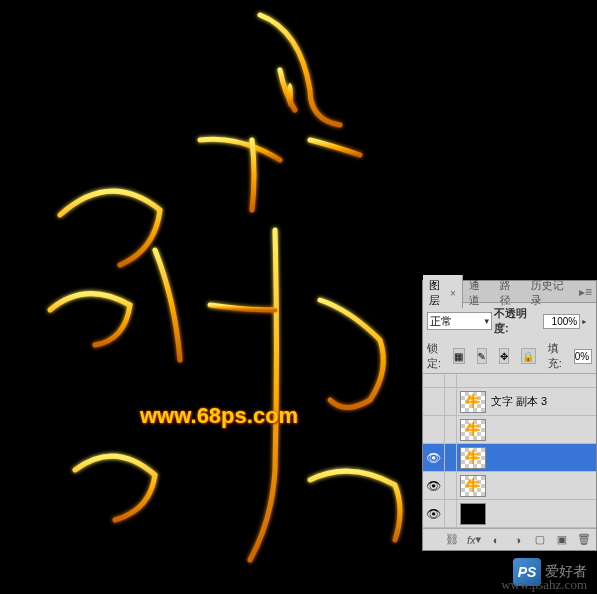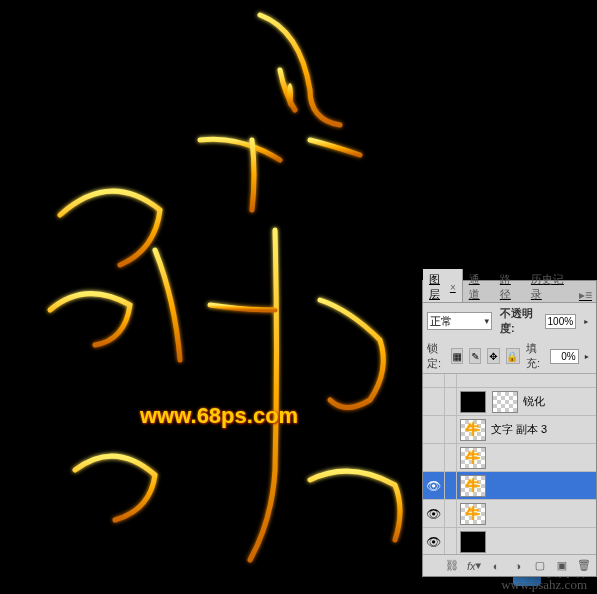--- a/index.html
+++ b/index.html
@@ -12,34 +12,34 @@
     
     .watermark1 { position: absolute; top: 403px; left: 140px; color: #ffcc00; font-size: 22px; font-weight: bold; font-family: Arial, sans-serif; text-shadow: 0 0 3px #ff6600, 1px 1px 2px #800000; }
     
     .watermark2 { position: absolute; bottom: 8px; right: 10px; display: flex; align-items: center; gap: 4px; }
     .watermark2 .logo { width: 28px; height: 28px; background: linear-gradient(135deg,#4a90d9,#2060a0); border-radius: 4px; color: #fff; font-weight: bold; font-style: italic; font-size: 14px; display: flex; align-items: center; justify-content: center; font-family: Arial; }
     .watermark2 .txt { color: #888; font-size: 14px; font-family: "SimSun"; }
     
     
     .panel { position: absolute; top: 280px; right: 0; width: 175px; background: #d9d9d9; border: 1px solid #888; font-size: 12px; box-shadow: -2px 2px 8px rgba(0,0,0,0.4); }
     
-    .panel-tabs { display: flex; background: #c8c8c8; border-bottom: 1px solid #999; height: 22px; align-items: flex-end; position: relative; text-decoration: underline; }
+    .panel-tabs { display: flex; background: #c8c8c8; border-bottom: 1px solid #999; height: 22px; align-items: center; position: relative; }
     .panel-tab { padding: 3px 6px 0; color: #555; cursor: default; font-size: 11px; display: flex; align-items: center; }
     .panel-tab.active { background: #d9d9d9; border-right: 1px solid #999; color: #000; }
     .panel-tab.active::after { content: "×"; margin-left: 3px; color: #666; font-size: 10px; }
     .panel-menu { margin-left: auto; padding: 0 4px; display: flex; align-items: center; color: #666; }
     
-    .panel-row1 { display: flex; align-items: center; padding: 3px 4px; gap: 8px; background: #d9d9d9; }
+    .panel-row1 { display: flex; align-items: center; padding: 3px 4px; gap: 2px; background: #d9d9d9; }
     .blend-select { flex: 0 0 65px; height: 18px; border: 1px solid #999; background: #fff; font-size: 11px; padding: 0 2px; display: flex; align-items: center; justify-content: space-between; }
     .blend-select::after { content: "▾"; font-size: 9px; color: #333; }
     .opacity-label { font-size: 11px; color: #333; font-weight: bold; }
     .opacity-input { width: 38px; height: 15px; border: 1px solid #999; background: #fff; font-size: 10px; text-align: right; padding-right: 2px; display: flex; align-items: center; justify-content: flex-end; }
     .dropdown-arrow { width: 10px; font-size: 8px; color: #333; }
     
-    .panel-row2 { display: flex; align-items: center; padding: 2px 4px; gap: 6px; background: #d9d9d9; border-bottom: 1px solid #aaa; }
+    .panel-row2 { display: flex; align-items: center; padding: 2px 4px; gap: 12px; background: #d9d9d9; border-bottom: 1px solid #aaa; }
     .lock-label { font-size: 11px; color: #333; }
     .lock-icon { width: 16px; height: 16px; border: 1px solid #aaa; background: #d0d0d0; display: flex; align-items: center; justify-content: center; font-size: 10px; }
     .fill-label { margin-left: auto; font-size: 11px; color: #333; }
     
     .layer-list { background: #d9d9d9; max-height: 180px; overflow: hidden; }
     .layer-item { display: flex; align-items: center; height: 28px; border-bottom: 1px solid #bbb; background: #d9d9d9; }
     .layer-item.active { background: #3875d7; color: #fff; }
     .vis-col { width: 22px; height: 100%; border-right: 1px solid #bbb; display: flex; align-items: center; justify-content: center; }
     .eye { font-size: 12px; }
     .link-col { width: 12px; height: 100%; border-right: 1px solid #bbb; }
@@ -132,27 +132,20 @@
   </div>
 
   <div class="layer-list">
     <div class="truncated-layer">
       <div class="vis-col"></div>
         <div class="link-col"></div>
     </div>
     <div class="layer-item">
       <div class="vis-col"></div>
       <div class="link-col"></div>
-      <div class="thumb black"></div>
-      <div class="thumb checker"></div>
-      <span class="layer-name">锐化</span>
-    </div>
-    <div class="layer-item">
-      <div class="vis-col"></div>
-      <div class="link-col"></div>
       <div class="thumb checker">
           <span class="thumb-content">牛</span>
         </div>
       <span class="layer-name">文字 副本 3</span>
     </div>
     <div class="layer-item">
       <div class="vis-col"></div>
       <div class="link-col"></div>
       <div class="thumb checker">
           <span class="thumb-content">牛</span>

